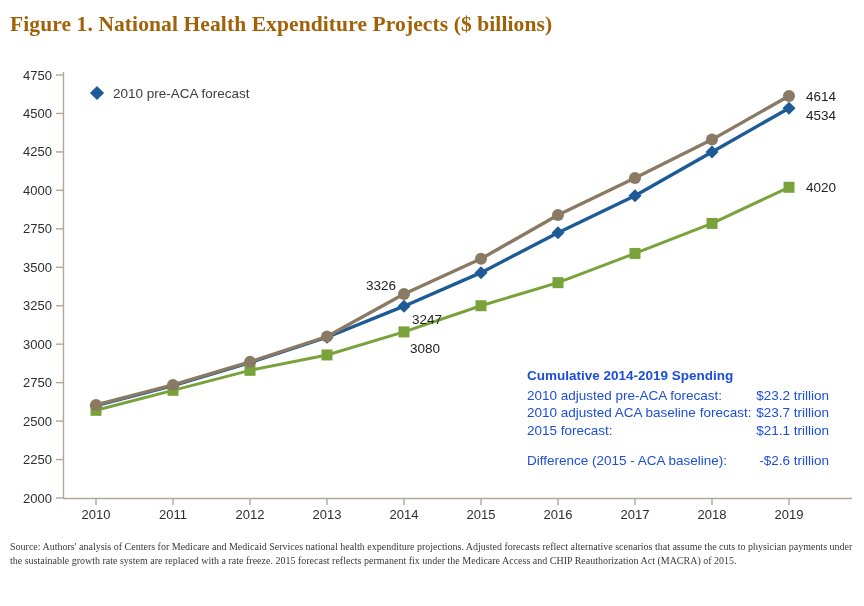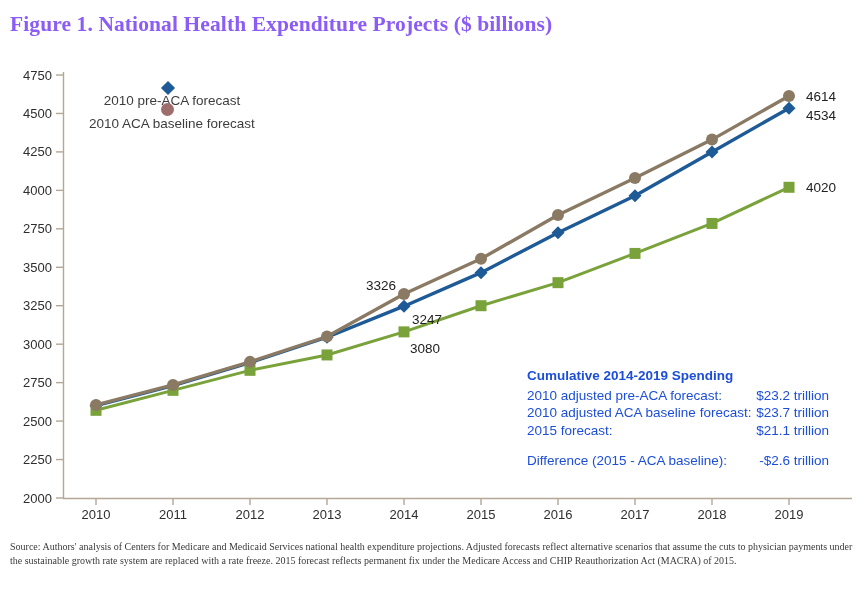--- a/index.html
+++ b/index.html
@@ -15,21 +15,21 @@
     font-family:"Liberation Serif", serif;
     font-weight:700;
     font-size:21.5px;
     letter-spacing:.1px;
   }
   #chart-svg{position:absolute;left:0;top:0;}
   .legend{
     position:absolute;left:89px;top:83px;
   }
   .legend-row{
-    display:flex;align-items:center;height:20px;flex-direction:column;
+    display:flex;align-items:center;height:20px;
   }
   .swatch-wrap{width:16px;display:flex;justify-content:center;align-items:center;margin-right:8px;}
   .swatch-diamond{width:10px;height:10px;transform:rotate(45deg);}
   .swatch-circle{width:13px;height:13px;border-radius:50%;}
   .swatch-square{width:12px;height:12px;}
   .legend-label{font-size:13.5px;color:#3d3d3d;}
   .annobox{
     position:absolute;left:527px;top:367px;width:302px;
     font-size:13.5px;color:#1d4ed8;line-height:1.3;
   }
@@ -40,21 +40,21 @@
     position:absolute;left:10px;top:540px;width:846px;margin:0;
     font-family:"Liberation Serif", serif;
     font-size:10px;line-height:1.42;color:#3a3a3a;
   }
 </style>
 </head>
 <body>
 
 <div class="page">
 
-  <h1 class="figure-title" style="color: #8b5cf6; font-family: Liberation Serif, serif;">Figure 1. National Health Expenditure Projects ($ billions)</h1>
+  <h1 class="figure-title" style="color: #a16207; font-family: Liberation Serif, serif;">Figure 1. National Health Expenditure Projects ($ billions)</h1>
 
   <svg id="chart-svg" width="864" height="606">
       <path d="M 63.5 72 V 498.5 M 63 498.5 H 852" stroke="#b3a795" stroke-width="1.4" fill="none"></path>
       <line x1="56" x2="63" y1="75" y2="75" stroke="#b3a795" stroke-width="1.4"></line>
       <text x="52" y="79.5" text-anchor="end" font-size="13" font-family="&quot;Liberation Sans&quot;, sans-serif" fill="#2e2e2e">4750</text>
       <line x1="56" x2="63" y1="113.45454545454545" y2="113.45454545454545" stroke="#b3a795" stroke-width="1.4"></line>
       <text x="52" y="117.95454545454545" text-anchor="end" font-size="13" font-family="&quot;Liberation Sans&quot;, sans-serif" fill="#2e2e2e">4500</text>
       <line x1="56" x2="63" y1="151.9090909090909" y2="151.9090909090909" stroke="#b3a795" stroke-width="1.4"></line>
       <text x="52" y="156.4090909090909" text-anchor="end" font-size="13" font-family="&quot;Liberation Sans&quot;, sans-serif" fill="#2e2e2e">4250</text>
       <line x1="56" x2="63" y1="190.36363636363637" y2="190.36363636363637" stroke="#b3a795" stroke-width="1.4"></line>
@@ -136,26 +136,20 @@
       <text x="806" y="192.28727272727275" text-anchor="start" font-size="13.5" font-family="&quot;Liberation Sans&quot;, sans-serif" fill="#222222">4020</text>
     </svg>
 
   <div class="legend">
     <div class="legend-row">
       <span class="swatch-wrap">
           <span class="swatch-diamond" id="sw0" style="background: rgb(29, 90, 150);"></span>
         </span>
       <span class="legend-label">2010 pre-ACA forecast</span>
     </div>
-    <div class="legend-row">
-      <span class="swatch-wrap">
-          <span class="swatch-circle" id="sw1" style="background: rgb(157, 110, 107);"></span>
-        </span>
-      <span class="legend-label">2010 ACA baseline forecast</span>
-    </div>
   </div>
 
   <div class="annobox">
     <div class="anno-title">Cumulative 2014-2019 Spending</div>
     <div class="anno-row">
       <span>2010 adjusted pre-ACA forecast:</span>
       <span>$23.2 trillion</span>
     </div>
     <div class="anno-row">
       <span>2010 adjusted ACA baseline forecast:</span>

